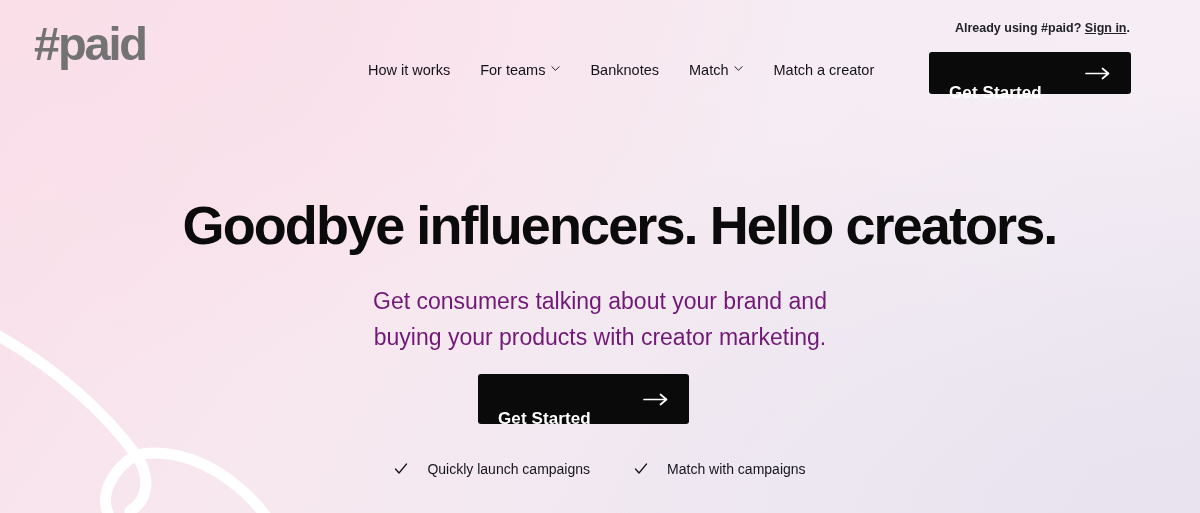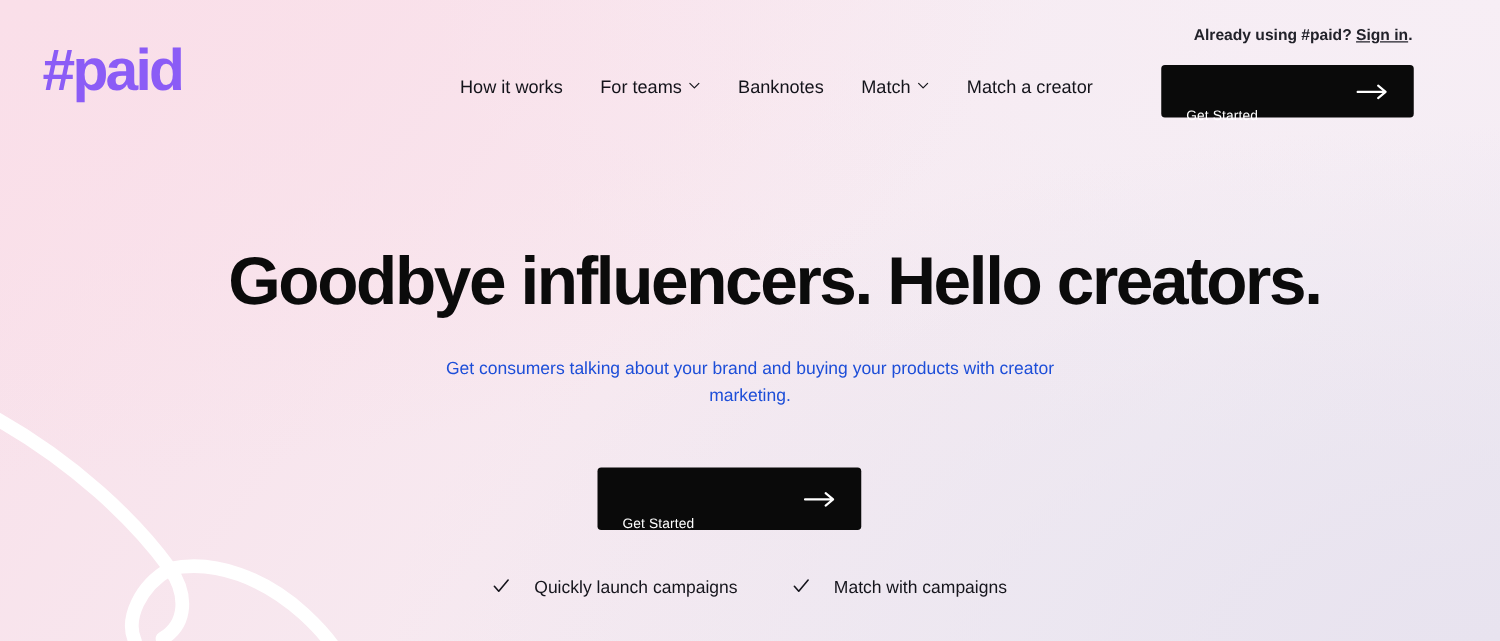--- a/index.html
+++ b/index.html
@@ -18,23 +18,23 @@
       radial-gradient(120% 120% at 100% 0%,  #f7eef5 0%, rgba(247,238,245,0) 60%),
       linear-gradient(125deg, #f9dfe9 0%, #f7e9f0 45%, #f2ecf3 75%, #ece7f1 100%);
   }
   #swirl { position:absolute; left:0; bottom:0; width:320px; height:190px; pointer-events:none; }
 
   .page { position:relative; width:1200px; height:513px; z-index:2; }
 
   
   .header { position:absolute; top:0; left:0; right:0; height:110px; }
   .logo {
-    position:absolute; left:34px; top:32px;
+    position:absolute; left:34px; top:20px;
     font-size:47px; font-weight:700; letter-spacing:-2.2px;
-    color:#8b5cf6; line-height:1;
+    color:#737373; line-height:1;
   }
   .nav { position:absolute; left:368px; top:62px; display:flex; align-items:flex-end; gap:30px; }
   .nav-item {
     display:flex; align-items:center; gap:6px;
     font-size:14.5px; color:#13131a; white-space:nowrap; cursor:pointer;
   }
   .chev { display:inline-block; width:9px; height:9px; position:relative; top:-2px; }
   .chev svg { display:block; }
 
   .signin-line {
@@ -44,35 +44,35 @@
   .signin-link { text-decoration:underline; color:#22222a; cursor:pointer; }
 
   .btn-dark {
     background:#0a0a0a; color:#fff; border:none; border-radius:3px;
     display:flex; align-items:center; cursor:pointer;
   }
   .btn-header {
     position:absolute; left:929px; top:52px; width:202px; height:42px;
     padding:0 20px; justify-content:space-between;
   }
-  .btn-label { font-size:11px; font-weight:400; letter-spacing:.1px;margin-top:40px; }
+  .btn-label { font-size:17px; font-weight:700; letter-spacing:.1px;margin-top:40px; }
   .arrow { width:26px; height:13px; flex:0 0 auto; }
   .arrow svg { display:block; }
 
   
   .hero { position:absolute; top:0; left:0; right:0; bottom:0; }
   .headline {
     position:absolute; top:196px; left:0; right:0; text-align:center;
     font-size:54px; font-weight:700; letter-spacing:-1.9px;
     color:#0b0b0b; line-height:1.08; white-space:nowrap;padding-left:39px;
   }
   .subhead {
     position:absolute; top:283px; left:50%; transform:translateX(-50%);
     width:506px; text-align:center;
-    font-size:14px; line-height:1.58; color:#1d4ed8;
+    font-size:23px; line-height:1.58; color:#701a75;
   }
   .btn-hero {
     position:absolute; left:478px; top:374px; width:211px; height:50px;
     padding:0 20px; justify-content:space-between; border-radius:3px;
   }
 
   .features {
     position:absolute; top:461px; left:0; right:0;
     display:flex; justify-content:center; align-items:center; gap:44px;
   }

